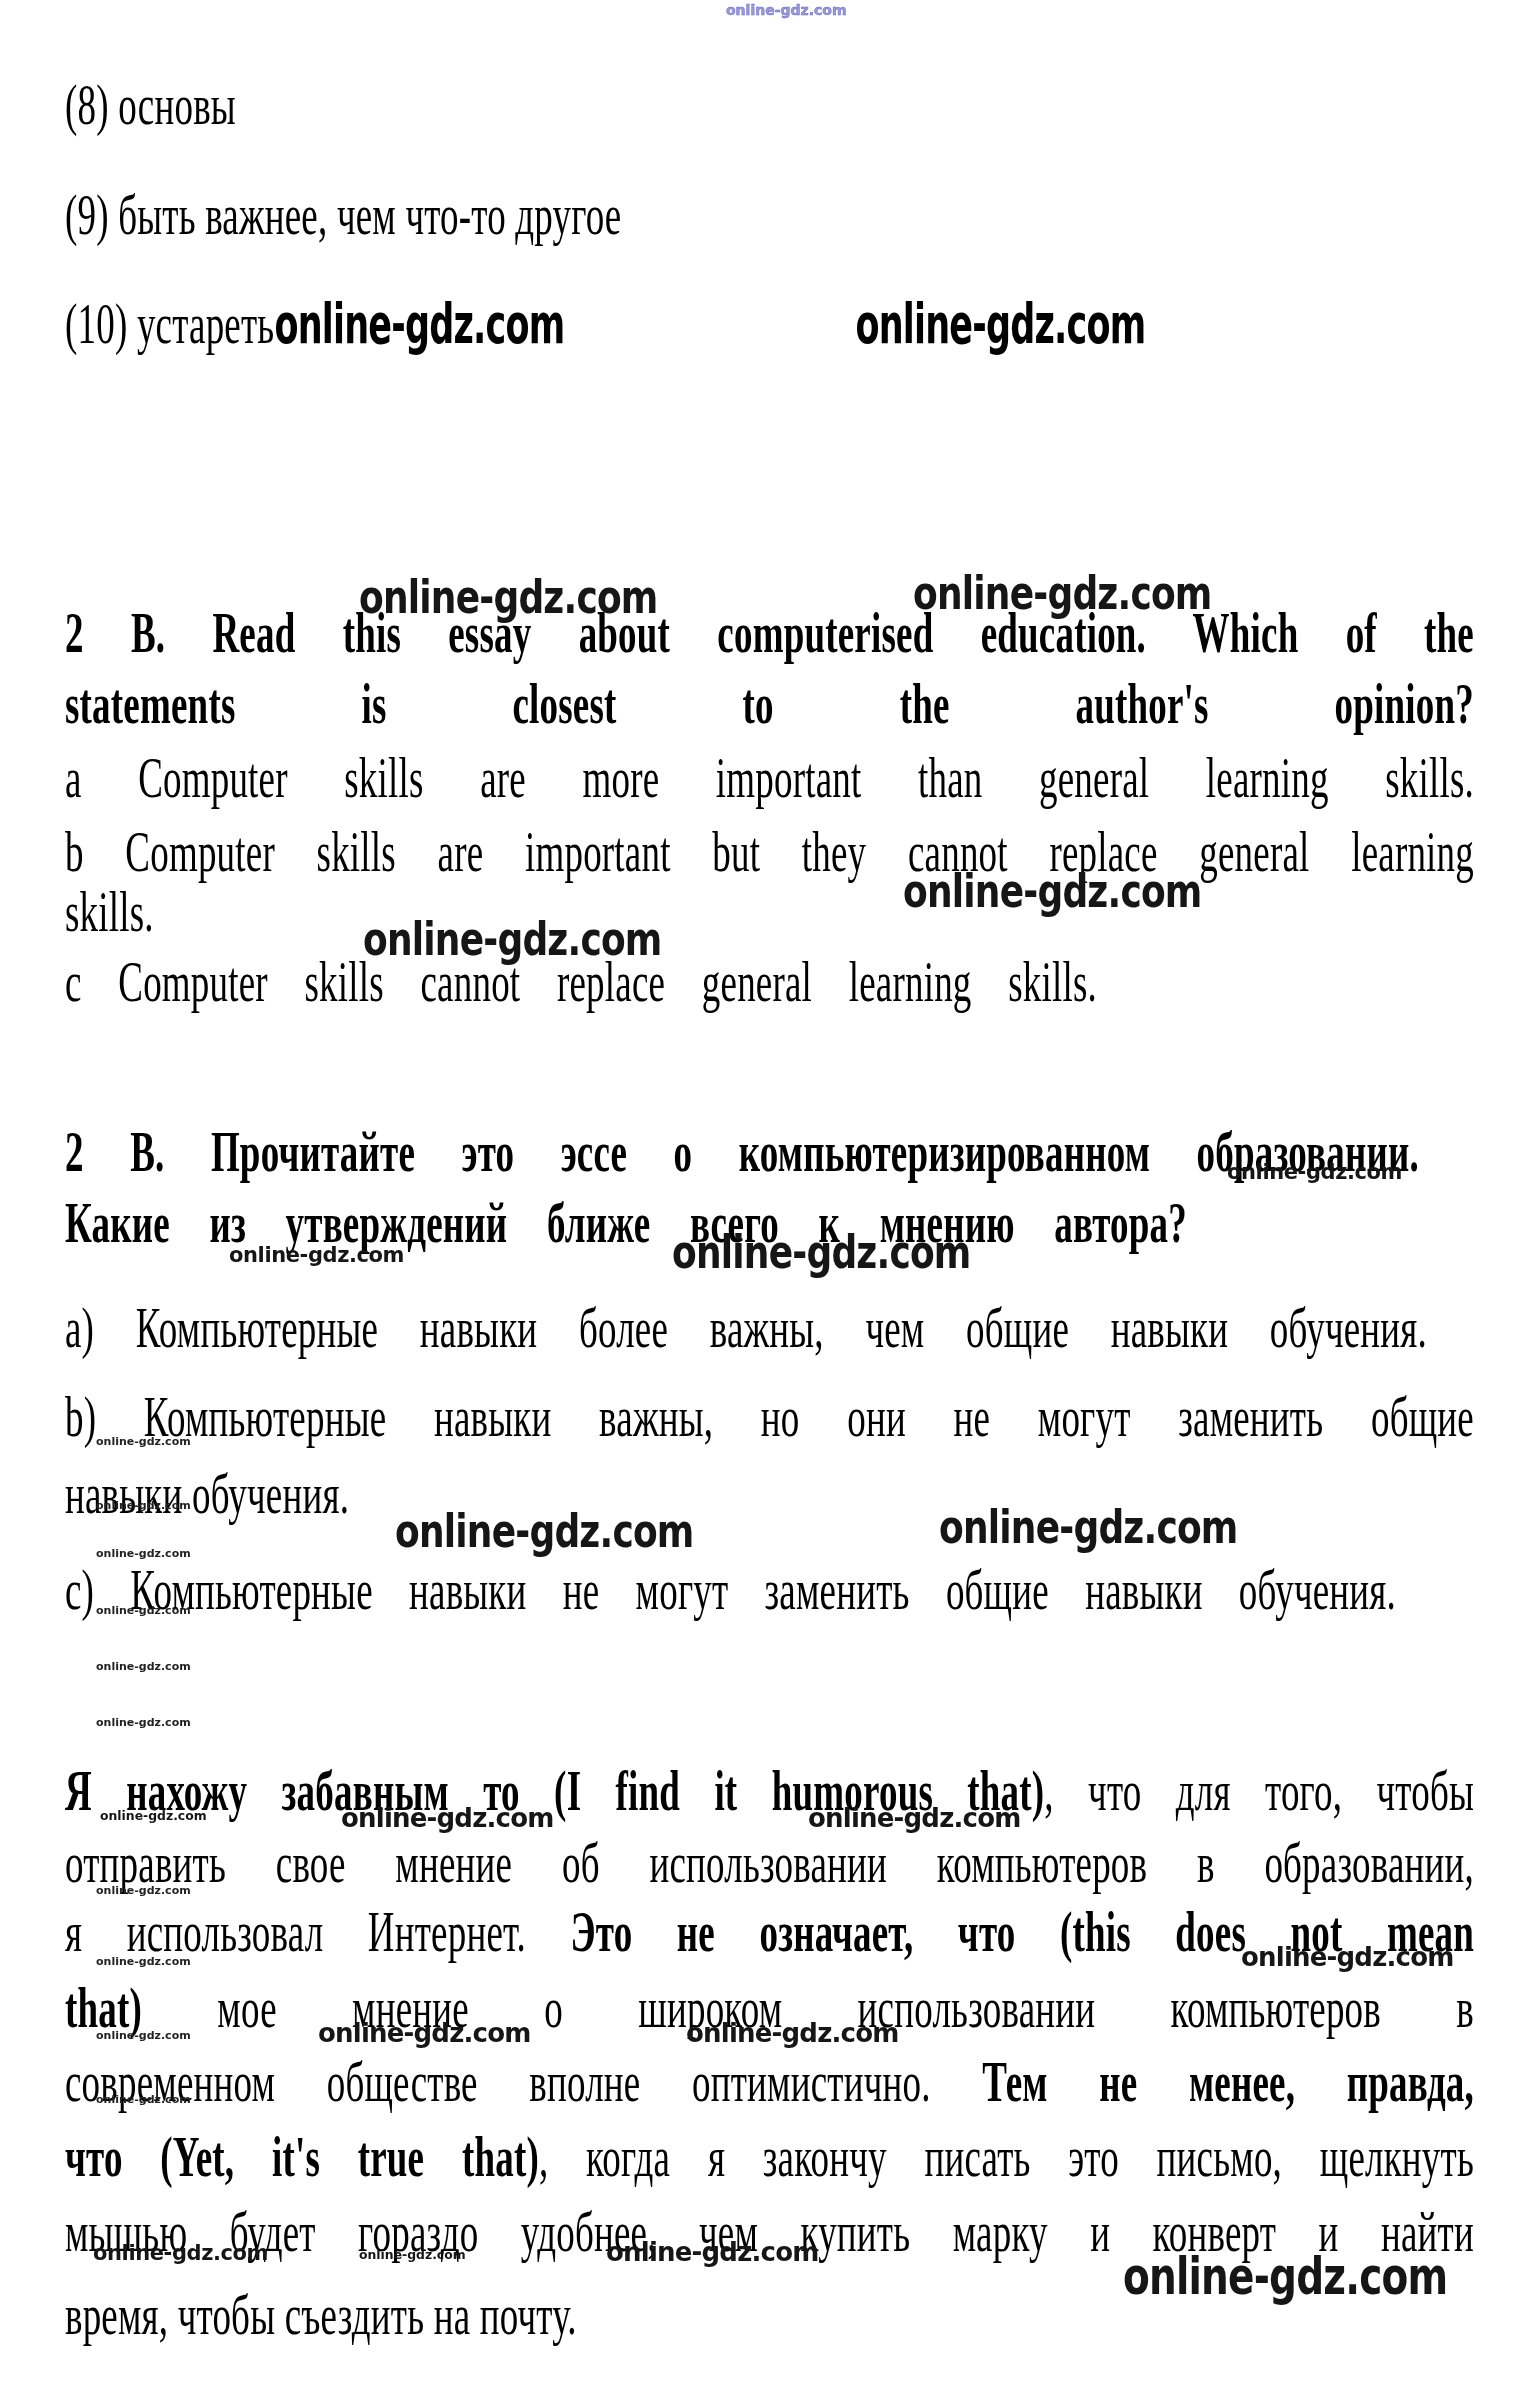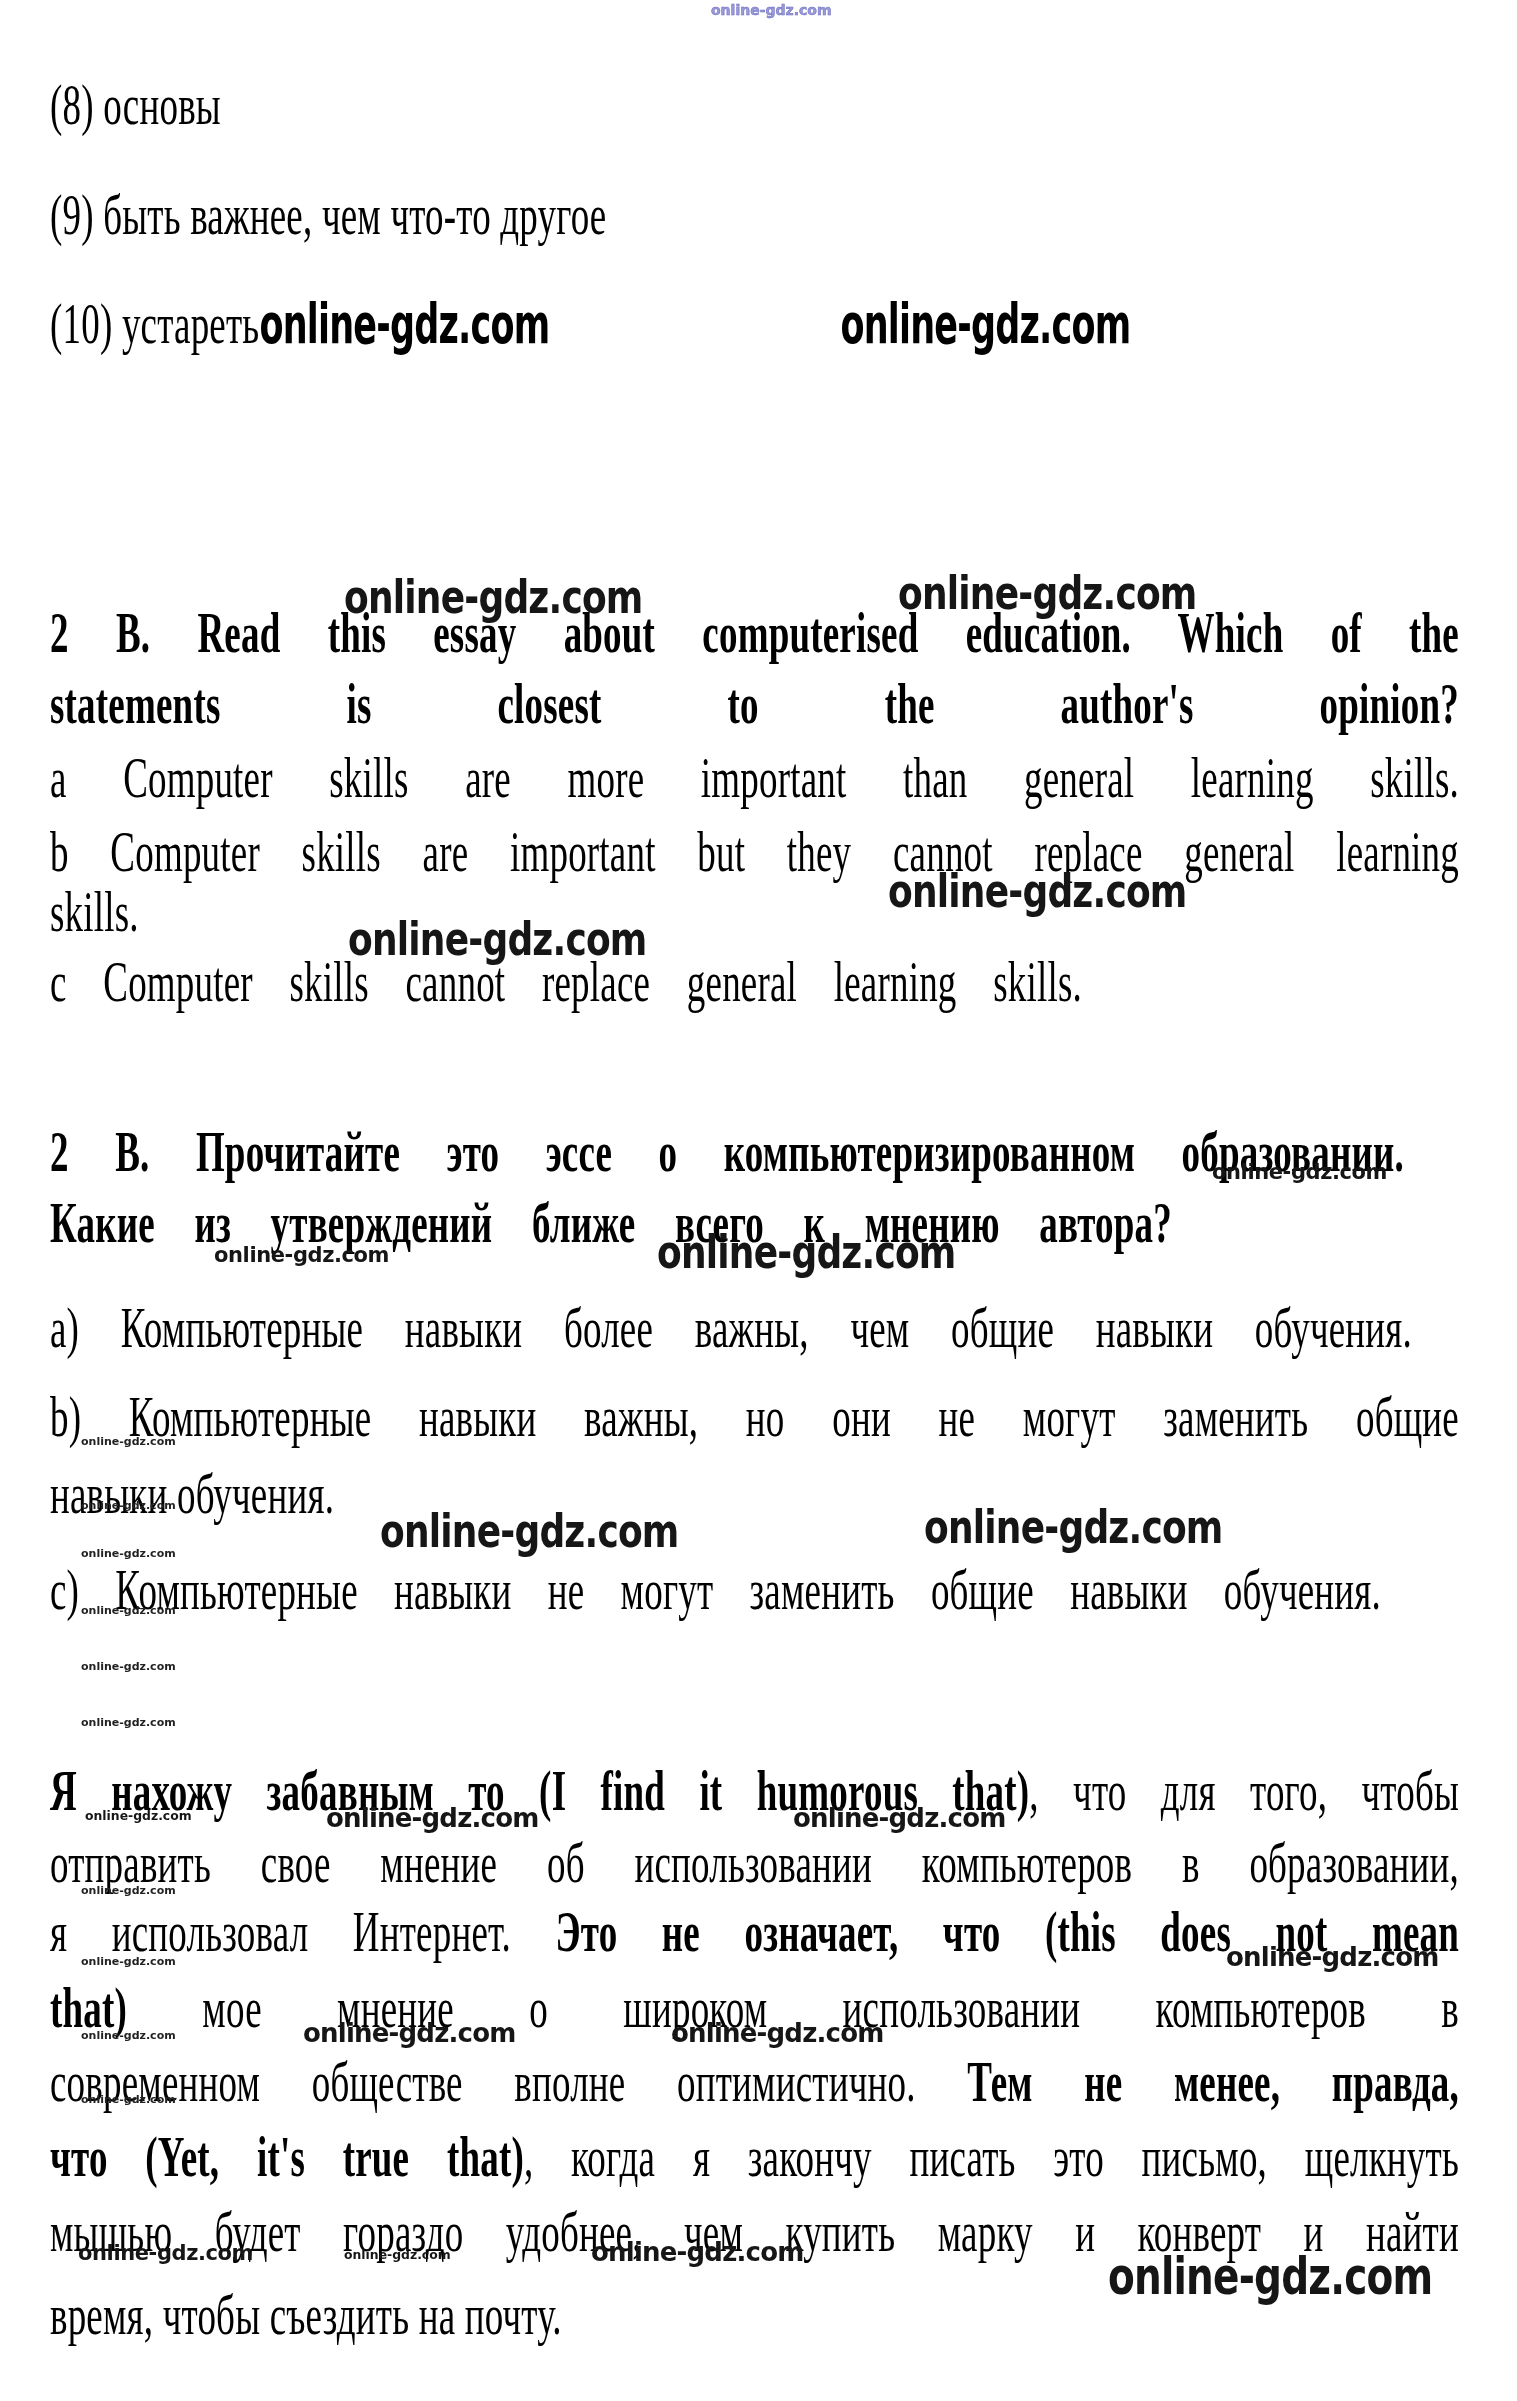--- a/index.html
+++ b/index.html
@@ -1,17 +1,17 @@
 <!DOCTYPE html>
 <html style="font-size:12.4px"><head>
 <meta charset="utf-8">
 <style>
   html,body{margin:0;padding:0;background:#ffffff;}
   body{width:1517px;height:2401px;position:relative;overflow:hidden;}
-  .doc{position:absolute;left:0;top:0;width:1382px;height:2401px;background:#ffffff;
+  .doc{position:absolute;left:15px;top:0;width:1382px;height:2401px;background:#ffffff;
        font-family:"Liberation Serif", serif;color:#000000;}
   
   .tline{position:absolute;font-size:37px;line-height:1.05;white-space:nowrap;
          transform:scaleY(1.55);transform-origin:0 0;letter-spacing:0.2px;}
   .b{font-weight:bold;}
   .just{white-space:normal;width:1409px;text-align:justify;text-align-last:justify;}
   .w1745{width:1354px;} .w1445{width:1122px;} .w1755{width:1362px;}
   .w1330{width:1032px;} .w1715{width:1331px;}
   
   .wm{position:absolute;font-family:"DejaVu Sans", sans-serif;font-weight:bold;

